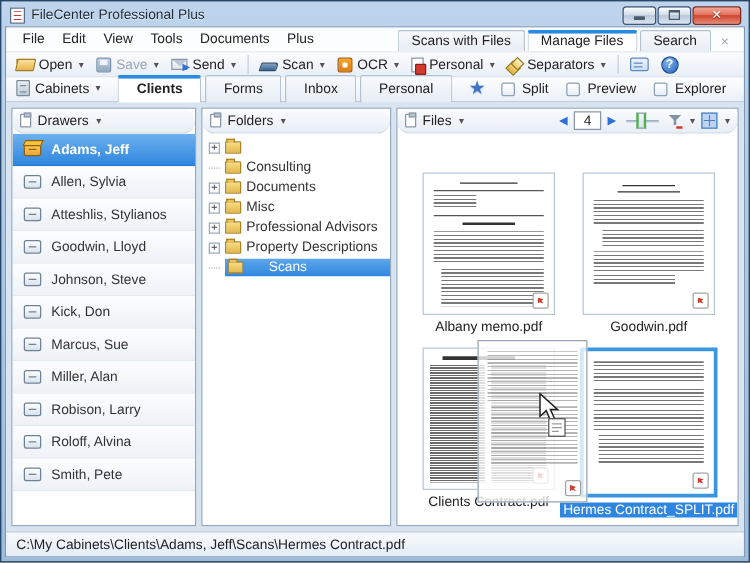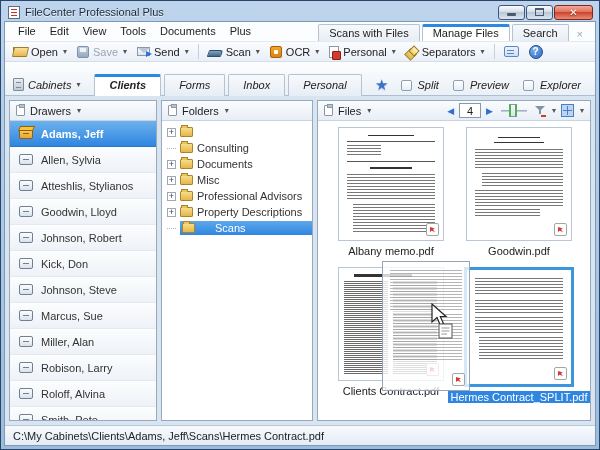--- a/index.html
+++ b/index.html
@@ -58,42 +58,42 @@
   .i-convert::after { content:""; position:absolute; right:-3px; bottom:-3px; width:7px; height:7px; background:#d33b2f; border:1px solid #8c1f16; border-radius:1px; }
   .i-seps { width:12px; height:10px; position:relative; }
   .i-seps::before { content:""; position:absolute; left:0; top:3px; width:7px; height:7px; background:linear-gradient(#f8e08a,#e0b33f); border:1px solid #9c7a1e; transform:rotate(45deg); }
   .i-seps::after { content:""; position:absolute; right:0; top:0; width:6px; height:6px; background:linear-gradient(#fdf3c2,#ecd06a); border:1px solid #9c7a1e; transform:rotate(45deg); }
   .i-form { width:15px; height:11px; background:linear-gradient(#eaf2fb,#cfe0f4); border:1px solid #5b87c5; border-radius:2px; position:relative; }
   .i-form::after { content:""; position:absolute; left:2px; top:3px; width:7px; height:1px; background:#5b87c5; box-shadow:0 3px 0 #5b87c5; }
   .i-help { width:14px; height:14px; border-radius:50%; background:radial-gradient(circle at 35% 30%,#7db4ea,#2a66c0); border:1px solid #1d4a8f;
             color:#fff; font-size:10px; font-weight:bold; display:flex; align-items:center; justify-content:center; }
 
   
-  .cabrow { height:34px; display:flex; align-items:flex-end; background:linear-gradient(#fdfefe,#eaf0f7);
-            border-bottom:1px solid #aebfd4; padding:0 6px;font-style:italic; }
+  .cabrow { height:20px; display:flex; align-items:flex-end; background:linear-gradient(#fdfefe,#eaf0f7);
+            border-bottom:1px solid #aebfd4; padding:0 6px; }
   .cab-btn { display:flex; align-items:center; gap:4px; font-size:11px; color:#222; padding:3px 6px 4px 2px; margin-right:8px; }
   .i-cabinet { width:11px; height:13px; background:linear-gradient(#e7ecf2,#bfcad6); border:1px solid #7c8a99; border-radius:1px; position:relative; }
   .i-cabinet::after { content:""; position:absolute; left:2px; right:2px; top:3px; height:1px; background:#7c8a99; box-shadow:0 5px 0 #7c8a99; }
   .cab-tabs { display:flex; align-items:flex-end; height:100%; }
   .cab-tab { font-size:11px; color:#222; border:1px solid #b5c2d2; border-bottom:none; background:linear-gradient(#f7fafd,#e7edf5);
              padding:4px 14px 5px; margin-right:3px; border-radius:2px 2px 0 0; position:relative; top:1px; }
   .cab-tab.active { background:#fff; font-weight:bold; border-top:3px solid #2a8ae0; padding-top:2px; }
   .cab-right { margin-left:auto; display:flex; align-items:center; gap:6px; padding-bottom:4px; }
   .star { color:#3f74c4; font-size:15px; line-height:12px; margin-right:6px; text-shadow:0 1px 1px #a8c4e8; }
   .chk { width:11px; height:11px; border:1px solid #8ea0b5; background:linear-gradient(#fff,#e9eef5); border-radius:2px; }
   .chk-label { font-size:11px; color:#222; margin-right:8px; }
 
   
   .main { flex:1; background:#d9e4f1; padding:4px; display:flex; gap:4px; overflow:hidden; }
   .panel { background:#fff; border:1px solid #96a9bf; display:flex; flex-direction:column; overflow:hidden; }
   .panel.drawers { width:148px; flex:0 0 auto; }
   .panel.folders { width:152px; flex:0 0 auto; }
-  .panel.files { flex:1; position:relative; }
+  .panel.files { flex:1; position:relative;gap:25px; }
   .panel-header { height:20px; flex:0 0 auto; display:flex; align-items:center; gap:5px; padding:0 6px;
-                  background:linear-gradient(#fafcfe,#e8eef6); border-bottom:1px solid #c6d3e2; font-size:11px; color:#222; }
+                  background:linear-gradient(#fafcfe,#e8eef6); border-bottom:1px solid #c6d3e2; font-size:11px; color:#222;border-radius:10px; }
   .ph-clip { width:9px; height:11px; background:#fff; border:1px solid #8a97a8; border-radius:1px; position:relative; }
   .ph-clip::after { content:""; position:absolute; left:2px; top:-2px; width:4px; height:2px; background:#b9c3ce; border:1px solid #8a97a8; }
 
   
   .drawer-list { flex:1; overflow:hidden; }
   .drow { height:26px; display:flex; align-items:center; gap:8px; padding-left:9px; border-bottom:1px solid #e3eaf2;
           background:linear-gradient(#fcfdfe,#eef2f7); font-size:11px; color:#333; }
   .drow.selected { background:linear-gradient(#6db1ec,#2f86e0); color:#fff; font-weight:bold; border-bottom-color:#2a78c8; }
   .drawer-ico { width:14px; height:11px; border:1px solid #6f8196; border-radius:2px; background:linear-gradient(#fdfefe,#d9e2ec); position:relative; flex:0 0 auto; }
   .drawer-ico::after { content:""; position:absolute; left:3px; right:3px; top:4px; height:1px; background:#6f8196; }
@@ -283,29 +283,25 @@
           <div class="drow">
               <span class="drawer-ico"></span>
               <span>Atteshlis, Stylianos</span>
             </div>
           <div class="drow">
               <span class="drawer-ico"></span>
               <span>Goodwin, Lloyd</span>
             </div>
           <div class="drow">
               <span class="drawer-ico"></span>
-              <span>Johnson, Robert</span>
+              <span>Johnson, Steve</span>
             </div>
           <div class="drow">
               <span class="drawer-ico"></span>
               <span>Kick, Don</span>
-            </div>
-          <div class="drow">
-              <span class="drawer-ico"></span>
-              <span>Johnson, Steve</span>
             </div>
           <div class="drow">
               <span class="drawer-ico"></span>
               <span>Marcus, Sue</span>
             </div>
           <div class="drow">
               <span class="drawer-ico"></span>
               <span>Miller, Alan</span>
             </div>
           <div class="drow">

